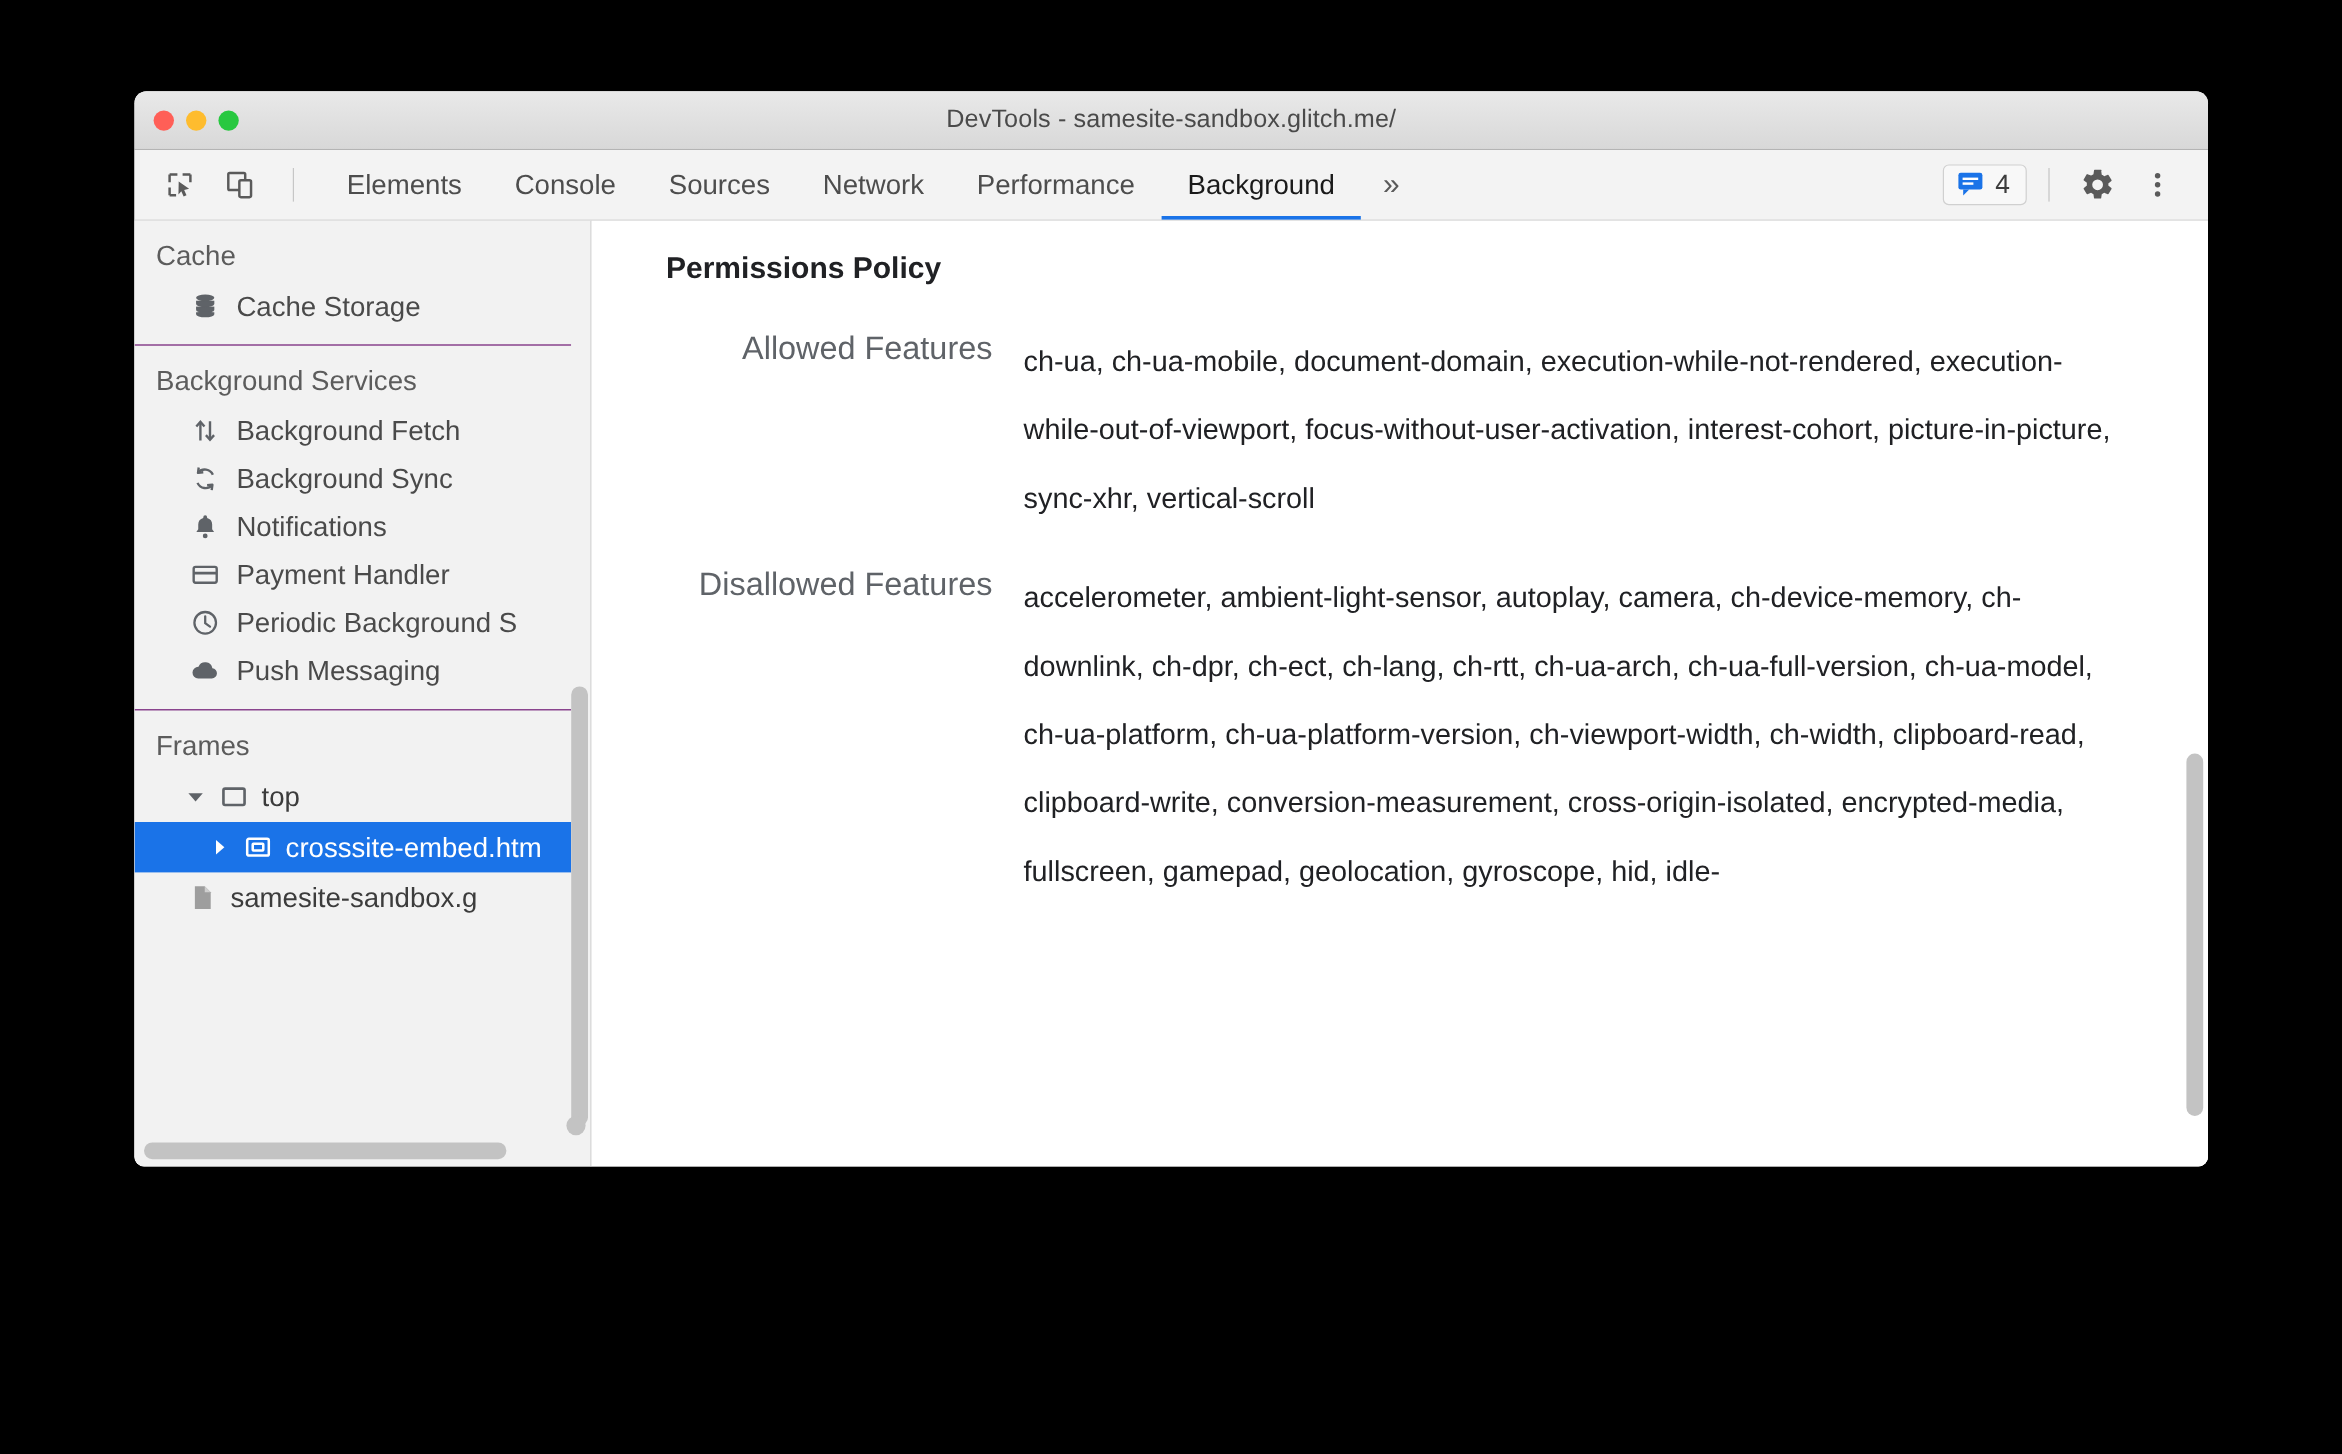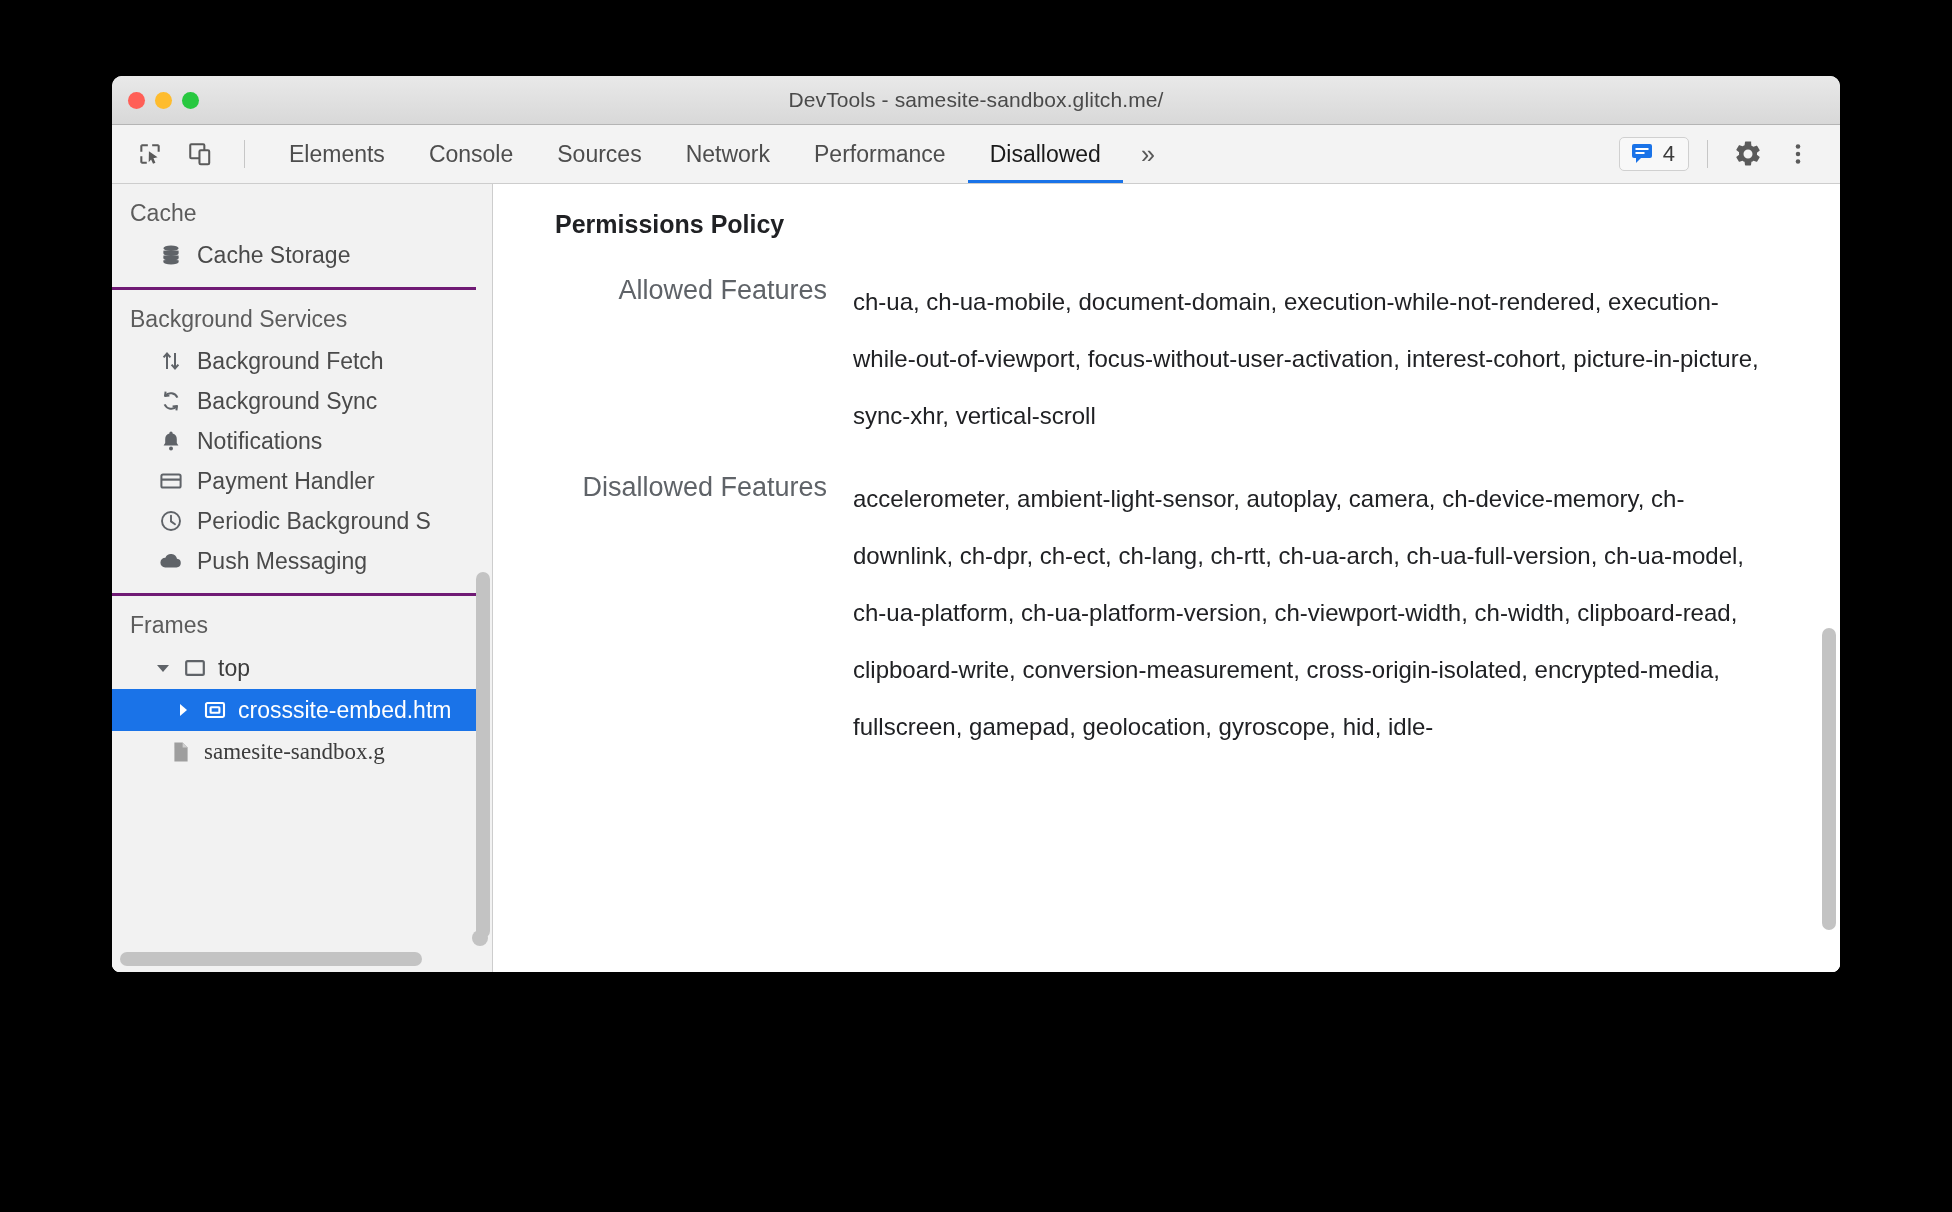--- a/index.html
+++ b/index.html
@@ -186,21 +186,21 @@
     position: relative;
     overflow: hidden;
   }
   #sidebar-scroll-area {
     position: absolute;
     left: 0; top: 0; right: 16px; bottom: 30px;
     overflow: hidden;
   }
   .side-group {
     padding: 6px 0 12px 0;
-    border-bottom: 3px solid #701a75;
+    border-bottom: 1px solid #701a75;
   }
   .side-group:last-child { border-bottom: none; }
   .group-title {
     font-size: 23px;
     color: #5c5c5c;
     padding: 10px 0 8px 18px;
     white-space: nowrap;
   }
   .side-item {
     display: flex;
@@ -226,21 +226,21 @@
   
   .tree-row {
     display: flex;
     align-items: center;
     height: 42px;
     gap: 10px;
     white-space: nowrap;
     padding-left: 42px;
   }
   .tree-row.level2 { padding-left: 62px; align-items: center; }
-  .tree-row.level2.noarrow { padding-left: 56px; font-family: Liberation Serif, serif; }
+  .tree-row.level2.noarrow { padding-left: 44px; }
   .tree-row.selected {
     background: #1a73e8;
   }
   .tree-row.selected .tree-label { color: #ffffff; }
   .tree-arrow {
     width: 18px;
     height: 18px;
     flex: 0 0 18px;
     display: flex;
     align-items: center;
@@ -406,21 +406,21 @@
       <div class="tab">
         <span>Sources</span>
       </div>
       <div class="tab">
         <span>Network</span>
       </div>
       <div class="tab">
         <span>Performance</span>
       </div>
       <div class="tab active">
-        <span>Disallowed</span>
+        <span>Background</span>
       </div>
       <div class="tab-more">
         <span>»</span>
       </div>
     </div>
 
     <div class="toolbar-right">
       <div id="issues-button">
         <span>
           <svg width="24" height="24" viewBox="0 0 24 24">

